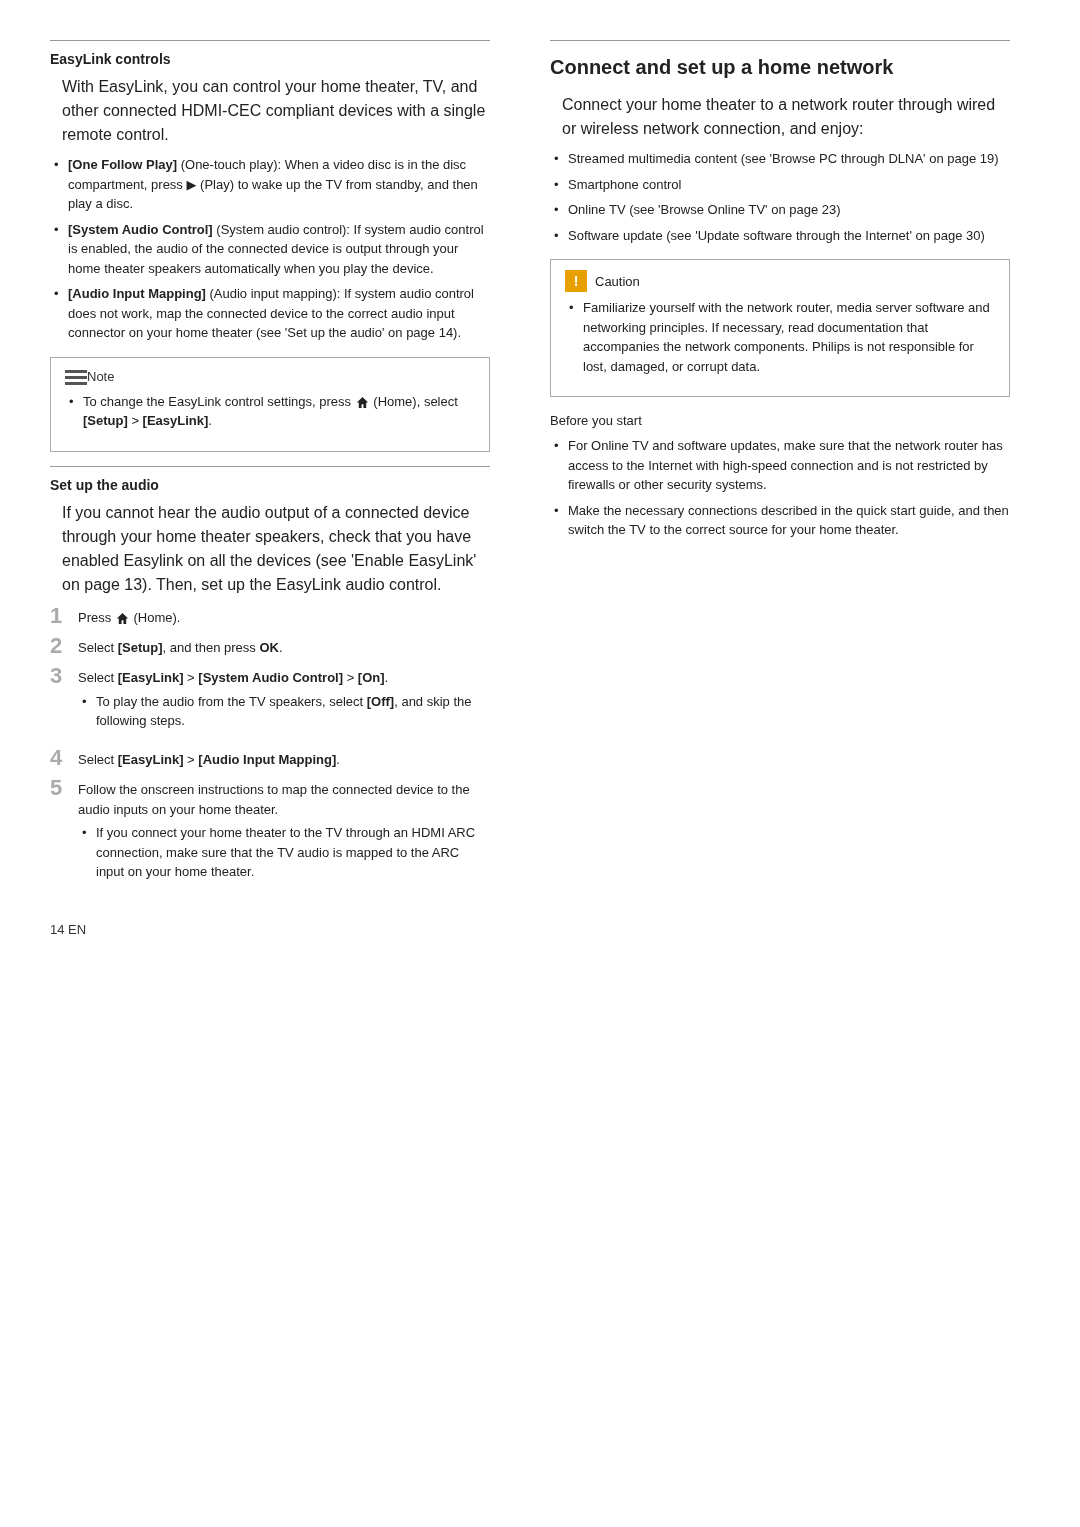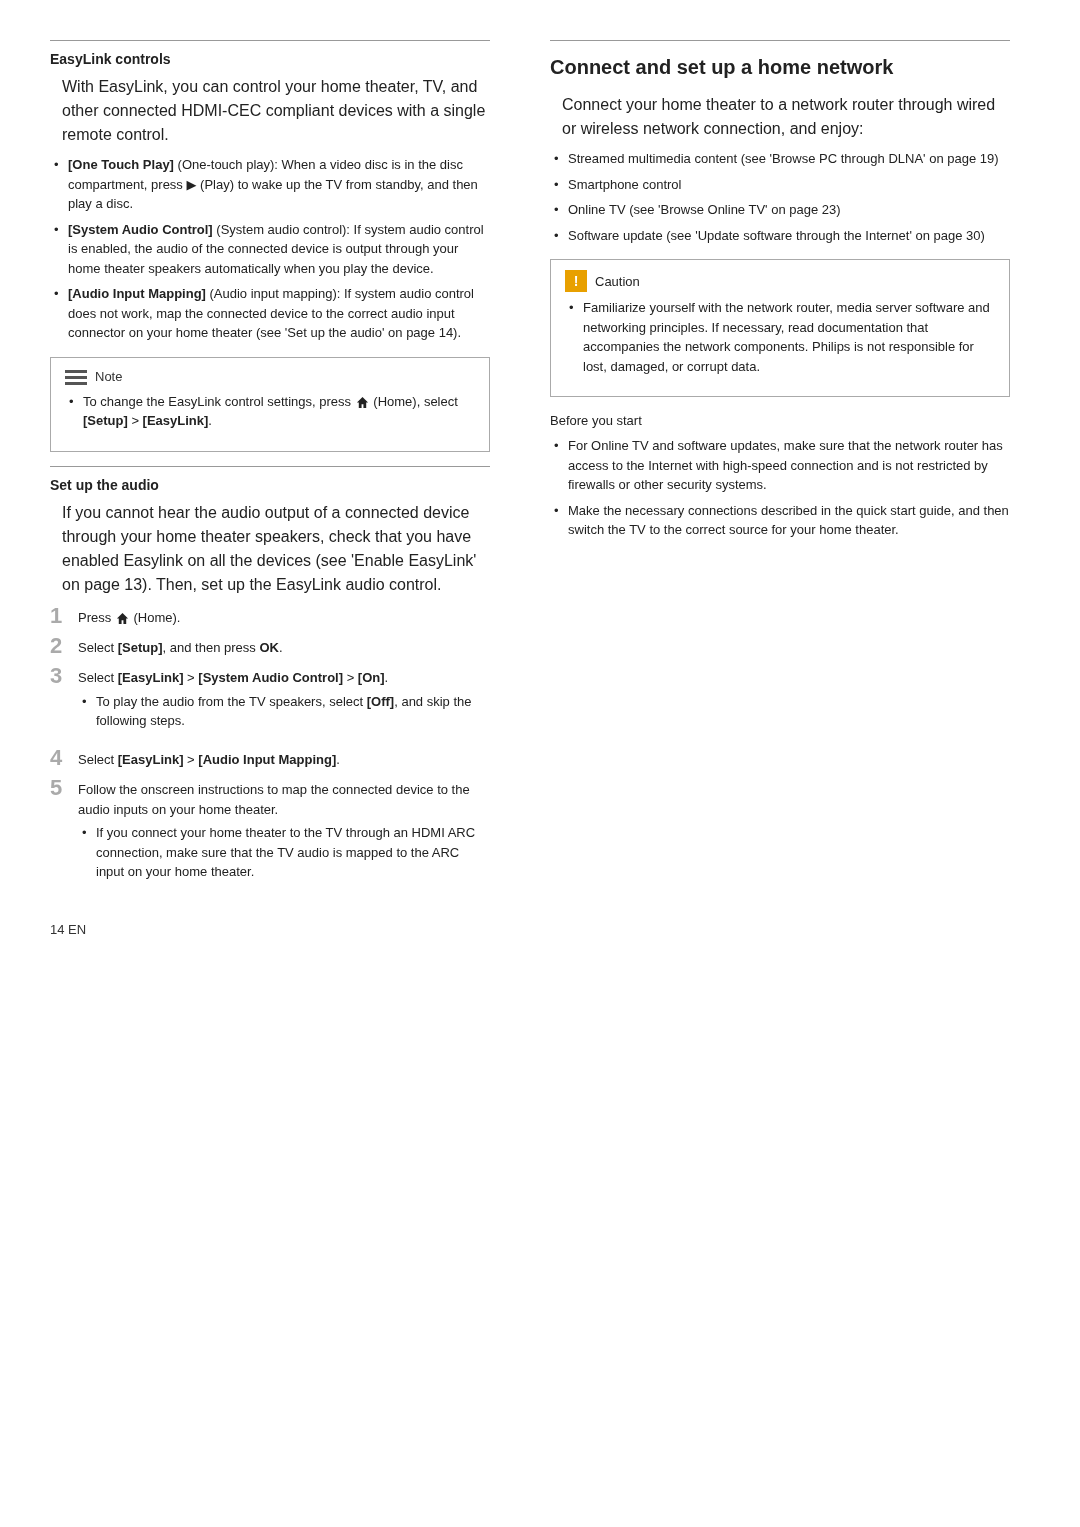--- a/index.html
+++ b/index.html
@@ -87,21 +87,21 @@
     .note-box {
       border: 1.5px solid #aaaaaa;
       padding: 10px 14px;
       margin: 14px 0;
       background: #ffffff;
     }
 
     .note-header {
       display: flex;
       align-items: center;
-      gap: 8px;
+      gap: 0;
       margin-bottom: 6px;
     }
 
     .note-icon {
       width: 22px;
       height: 18px;
       display: flex;
       align-items: center;
       justify-content: center;
     }
@@ -216,21 +216,21 @@
 <div class="page-container">
 
   <div class="left-column">
 
     <hr class="section-divider">
     <div class="section-title">EasyLink controls</div>
     <p>With EasyLink, you can control your home theater, TV, and other connected HDMI-CEC compliant devices with a single remote control.</p>
 
     <ul>
       <li>
-        <span class="bold-bracket">[One Touch Play]</span><span> (One-touch play): When a video disc is in the disc compartment, press ▶ (Play) to wake up the TV from standby, and then play a disc.</span>
+        <span class="bold-bracket">[One Follow Play]</span><span> (One-touch play): When a video disc is in the disc compartment, press ▶ (Play) to wake up the TV from standby, and then play a disc.</span>
       </li>
       <li>
         <span class="bold-bracket">[System Audio Control]</span><span> (System audio control): If system audio control is enabled, the audio of the connected device is output through your home theater speakers automatically when you play the device.</span>
       </li>
       <li>
         <span class="bold-bracket">[Audio Input Mapping]</span><span> (Audio input mapping): If system audio control does not work, map the connected device to the correct audio input connector on your home theater (see 'Set up the audio' on page 14).</span>
       </li>
     </ul>
 
     <div class="note-box">

